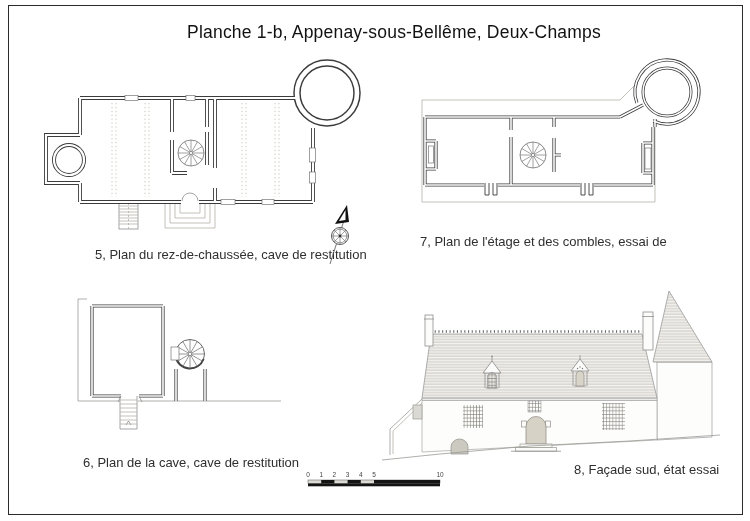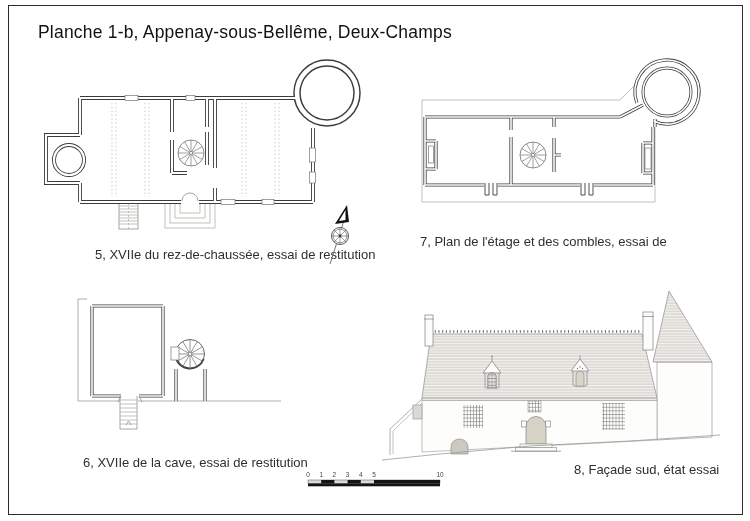--- a/index.html
+++ b/index.html
@@ -1,18 +1,18 @@
 <!DOCTYPE html>
 <html><head>
 <meta charset="utf-8">
 <style>
   html,body{margin:0;padding:0;background:#fff;}
   body{width:750px;height:521px;position:relative;font-family:"Liberation Sans",sans-serif;color:#1a1a1a;overflow:hidden;}
   .frame{position:absolute;left:8px;top:5px;width:733px;height:508px;border:1px solid #2b2b2b;}
-  .title{position:absolute;left:38px;right:0;top:22px;text-align:left;font-size:17.5px;letter-spacing:.2px;color:#111;}
+  .title{position:absolute;left:38px;right:0;top:22px;text-align:center;font-size:17.5px;letter-spacing:.2px;color:#111;}
   .fig{position:absolute;}
   .cap{position:absolute;font-size:13px;line-height:12.5px;color:#2f2f2f;white-space:nowrap;}
   
   .wo{stroke:#3c3c3c;stroke-width:4;fill:none;stroke-linecap:butt}
   .wi{stroke:#ffffff;stroke-width:2.2;fill:none;stroke-linecap:butt}
   .wo2{stroke:#3c3c3c;stroke-width:3.2;fill:none}
   .wi2{stroke:#ffffff;stroke-width:1.6;fill:none}
   .two{stroke:#3c3c3c;stroke-width:7.5;fill:none}
   .twi{stroke:#ffffff;stroke-width:4.6;fill:none}
   .thin{stroke:#8f8f8f;stroke-width:.8;fill:none}
@@ -71,21 +71,21 @@
   <g>
     <circle cx="156" cy="103" r="13" class="spk" style="stroke-width:.8"></circle>
     <use href="#spokes" class="spk"></use>
     <circle cx="156" cy="103" r="1.6" fill="#fff" stroke="#666" stroke-width=".6"></circle>
   </g>
   <g>
     <path class="thin" d="M147,151 A8,8 0 0 1 155,143 M163,151 A8,8 0 0 0 155,143"></path>
   </g>
 </svg>
 <div class="cap" style="left:95px;top:249px">
-  <div>5, XVIIe du rez-de-chaussée, essai de restitution</div>
+  <div>5, Plan du rez-de-chaussée, cave de restitution</div>
 </div>
 
 <svg class="fig" style="left:415px;top:55px" width="312" height="172" viewBox="0 0 312 172">
   <defs>
     <path id="ufW" d="M10,62 H205 M205,62 L228,50 M10,62 V130 M10,130 H238 M238,72 V130 M240,64 V72
                      M96,62 V75 M96,82 V130 M139,62 V72 M139,83 V117 M139,100 H146
                      M10,86 H21 M21,86 V114 M21,114 H10 M238,88 H228 M228,88 V118 M228,118 H238"></path>
   </defs>
   <g>
     <path class="thin2" d="M7,45 H205 M7,45 V147 M7,147 H240 M240,147 V72 M205,45 L221,29"></path>
@@ -145,21 +145,21 @@
   </g>
   <g>
     <circle cx="125" cy="62" r="14.5" stroke="#555" stroke-width=".9" fill="#fff"></circle>
     <path d="M110.7,64.5 A14.5,14.5 0 0 0 138.6,67" stroke="#444" stroke-width="2" fill="none"></path>
     <use href="#spokes" transform="translate(125,62) scale(1.12) translate(-156,-103)" class="spk"></use>
     <rect x="106" y="55" width="8" height="13" class="notch"></rect>
     <circle cx="125" cy="62" r="1.8" fill="#fff" stroke="#555" stroke-width=".6"></circle>
   </g>
 </svg>
 <div class="cap" style="left:83px;top:457px">
-  <div>6, XVIIe de la cave, essai de restitution</div>
+  <div>6, Plan de la cave, cave de restitution</div>
 </div>
 
 <svg class="fig" style="left:380px;top:288px" width="342" height="182" viewBox="0 0 342 182">
   <defs>
     <pattern id="rh" width="4" height="2.8" patternUnits="userSpaceOnUse">
       <rect width="4" height="2.8" fill="#f4f3f0"></rect>
       <line x1="0" y1="1" x2="4" y2="1" stroke="#b9b5ac" stroke-width=".75"></line>
     </pattern>
     <pattern id="gr" width="3.1" height="3.6" patternUnits="userSpaceOnUse">
       <path d="M0.3,0 V3.6 M0,0.3 H3.1" stroke="#7d7a74" stroke-width=".65" fill="none"></path>

